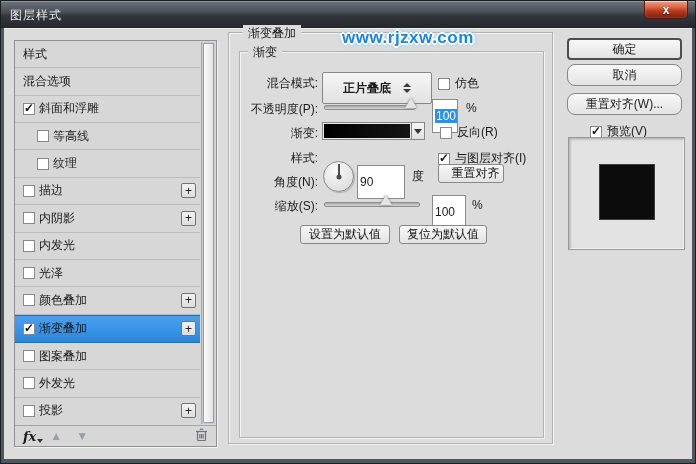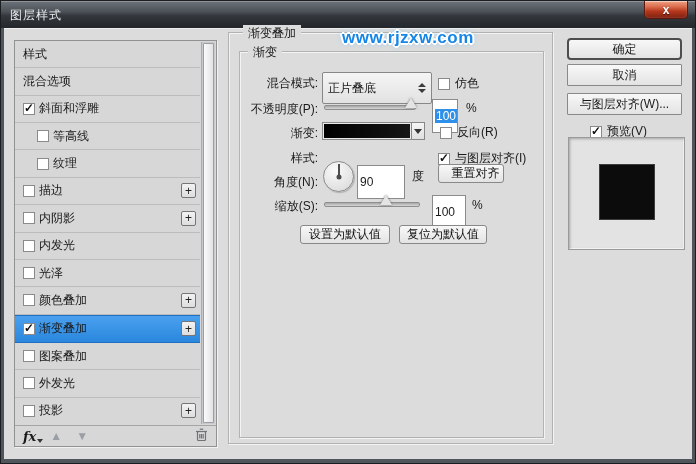--- a/index.html
+++ b/index.html
@@ -75,23 +75,23 @@
   .groupbox { position:absolute; border:1px solid #b2b2b2;
               box-shadow: 1px 1px 0 #f3f3f3, inset 1px 1px 0 #f3f3f3; }
   .groupbox > .legend { position:absolute; top:-8px; left:14px; background:#dcdcdc;
                         padding:0 5px; font-size:12px; color:#1a1a1a; }
   .outer-box { left:224px; top:4px; width:325px; height:412px; }
   .inner-box { left:10px; top:18px; width:305px; height:387px; }
   .inner-box > .legend { left:8px; }
 
   
   .flabel { position:absolute; width:76px; text-align:right; font-size:12px; color:#1a1a1a; }
-  .pselect { position:absolute; height:32px; display:flex; align-items:center; padding:0 5px;
+  .pselect { position:absolute; height:32px; display:flex; align-items:center; padding:0 20px;
              background:linear-gradient(to bottom,#f5f5f5,#e2e2e2);
-             border:1px solid #878787; border-radius:2px; font-size:12px; }
+             border:1px solid #878787; border-radius:2px; font-size:12px;font-weight:bold; }
   .updown { margin-left:auto; display:flex; flex-direction:column; gap:2px; }
   .updown i { display:block; width:0; height:0; border-left:4px solid transparent;
               border-right:4px solid transparent; }
   .updown .u { border-bottom:4px solid #3d3d3d; }
   .updown .d { border-top:4px solid #3d3d3d; }
   .pscheck { position:absolute; display:flex; align-items:center; gap:5px; }
   .ptrack { position:absolute; height:5px; border:1px solid #8f8f8f; border-radius:2px;
             background:linear-gradient(to bottom,#a8a8a8,#d6d6d6); }
   .pthumb { position:absolute; top:-8px; width:0; height:0;
             border-left:6px solid transparent; border-right:6px solid transparent;
@@ -117,21 +117,21 @@
   .dial .hub { position:absolute; left:50%; top:50%; width:5px; height:5px; border-radius:50%;
                background:#4c4c4c; transform:translate(-50%,-50%); }
   .pbtn { position:absolute; display:flex; align-items:center; justify-content:center;
           background:linear-gradient(to bottom,#f8f8f8,#e3e3e3);
           border:1px solid #898989; border-radius:3px; font-size:12px; color:#111; }
 
   
   .rbtn { position:absolute; left:563px; width:115px; height:22px;
           display:flex; align-items:center; justify-content:center;
           background:linear-gradient(to bottom,#f8f8f8,#e3e3e3);
-          border:1px solid #898989; border-radius:1px; font-size:12px; }
+          border:1px solid #898989; border-radius:8px; font-size:12px; }
   .rbtn.default { border:2px solid #4d4d4d; border-radius:4px; }
   .preview-check { position:absolute; left:586px; top:95px; display:flex; align-items:center; gap:5px; }
   .preview-box { position:absolute; left:564px; top:109px; width:117px; height:113px;
                  background:#e3e3e3; border:1px solid #9a9a9a;
                  box-shadow: inset 1px 1px 3px rgba(0,0,0,.28), inset -1px -1px 0 #fbfbfb;
                  display:flex; align-items:center; justify-content:center; }
   .preview-swatch { width:56px; height:56px; background:#0c0c0c; border:1px solid #3c3c3c; margin-top:-4px; }
 </style>
 </head>
 <body>
@@ -302,21 +302,21 @@
         <span class="punit" style="left:232px; top:146px;">%</span>
 
         <div class="pbtn" style="left:60px; top:173px; width:90px; height:19px;">设置为默认值</div>
         <div class="pbtn" style="left:159px; top:173px; width:88px; height:19px;">复位为默认值</div>
 
       </div>
     </div>
 
     <div class="rbtn default" style="top:10px;">确定</div>
     <div class="rbtn" style="top:36px;">取消</div>
-    <div class="rbtn" style="top:65px;">与图层对齐(W)...</div>
+    <div class="rbtn" style="top:65px;">重置对齐(W)...</div>
 
     <div class="preview-check">
       <span class="cb checked"></span>
       <span>预览(V)</span>
     </div>
 
     <div class="preview-box">
       <div class="preview-swatch"></div>
     </div>
 

